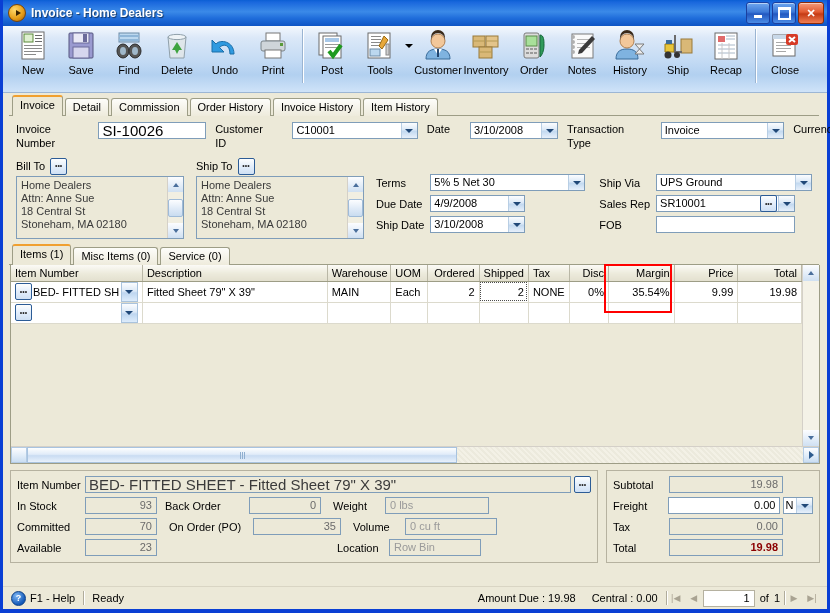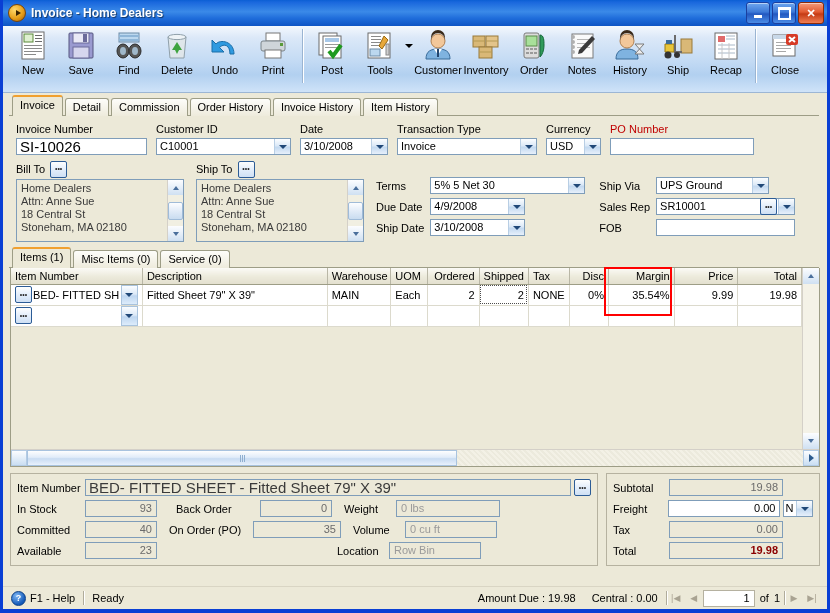--- a/index.html
+++ b/index.html
@@ -101,21 +101,21 @@
     border-top:2px solid #f0a030;
     z-index:3;
     font-weight:normal;
   }
   .panel{
     margin:0 7px;padding:6px 6px 4px 6px;
     background:#ece9d8;
     position:relative;
   }
   .fieldrow{display:flex;}
-  .fld{display:flex;flex-direction:column;margin-right:9px;}
+  .fld{display:flex;flex-direction:row;margin-right:9px;gap:20px;}
   .flbl{font-size:11px;color:#000;line-height:14px;margin-bottom:2px;}
   .flbl.red{color:#c00000;}
   .inp{
     height:17px;box-sizing:border-box;
     border:1px solid #7f9db9;background:#fff;
     font-family:"Liberation Sans", sans-serif;font-size:15px;
     color:#000;line-height:15px;padding:0 3px;
     display:flex;align-items:center;
   }
   .inp.ro{background:#ece9d8;color:#3b3b3b;}
@@ -653,21 +653,21 @@
       </div>
 
       <div style="padding-top:16px">
         <div class="minigrid">
           <div class="mlbl">Terms</div>
           <div class="combo" style="width:155px">
             <div class="val">5% 5 Net 30</div>
             <div class="arw"></div>
           </div>
           <div class="mlbl" style="margin-left:8px">Ship Via</div>
-          <div class="combo" style="width:113px">
+          <div class="combo" style="width:156px">
             <div class="val">UPS Ground</div>
             <div class="arw"></div>
           </div>
 
           <div class="mlbl">Due Date</div>
           <div class="combo" style="width:95px">
             <div class="val">4/9/2008</div>
             <div class="arw"></div>
           </div>
           <div class="mlbl" style="margin-left:8px">Sales Rep</div>
@@ -792,28 +792,28 @@
   <div class="bottom">
     <div class="bl">
       <div class="rowf">
         <div class="lb" style="width:68px">Item Number</div>
         <div class="inp ro" style="flex:1">BED- FITTED SHEET - Fitted Sheet 79" X 39"</div>
         <span class="ell" style="margin-left:3px"></span>
       </div>
       <div class="rowf">
         <div class="lb" style="width:68px">In Stock</div>
         <div class="num ro" style="width:72px">93</div>
-        <div class="lb" style="width:84px;margin-left:19px">Back Order</div>
+        <div class="lb" style="width:84px;margin-left:8px">Back Order</div>
         <div class="num ro" style="width:72px">0</div>
         <div class="lb" style="width:52px;margin-left:12px">Weight</div>
         <div class="num ph" style="width:104px">0 lbs</div>
       </div>
       <div class="rowf">
         <div class="lb" style="width:68px">Committed</div>
-        <div class="num ro" style="width:72px">40</div>
+        <div class="num ro" style="width:72px">70</div>
         <div class="lb" style="width:84px;margin-left:12px">On Order (PO)</div>
         <div class="num ro" style="width:88px">35</div>
         <div class="lb" style="width:52px;margin-left:12px">Volume</div>
         <div class="num ph" style="width:92px">0 cu ft</div>
       </div>
       <div class="rowf" style="margin-bottom:0">
         <div class="lb" style="width:68px">Available</div>
         <div class="num ro" style="width:72px">23</div>
         <div style="width:168px"></div>
         <div class="lb" style="width:52px;margin-left:12px">Location</div>

